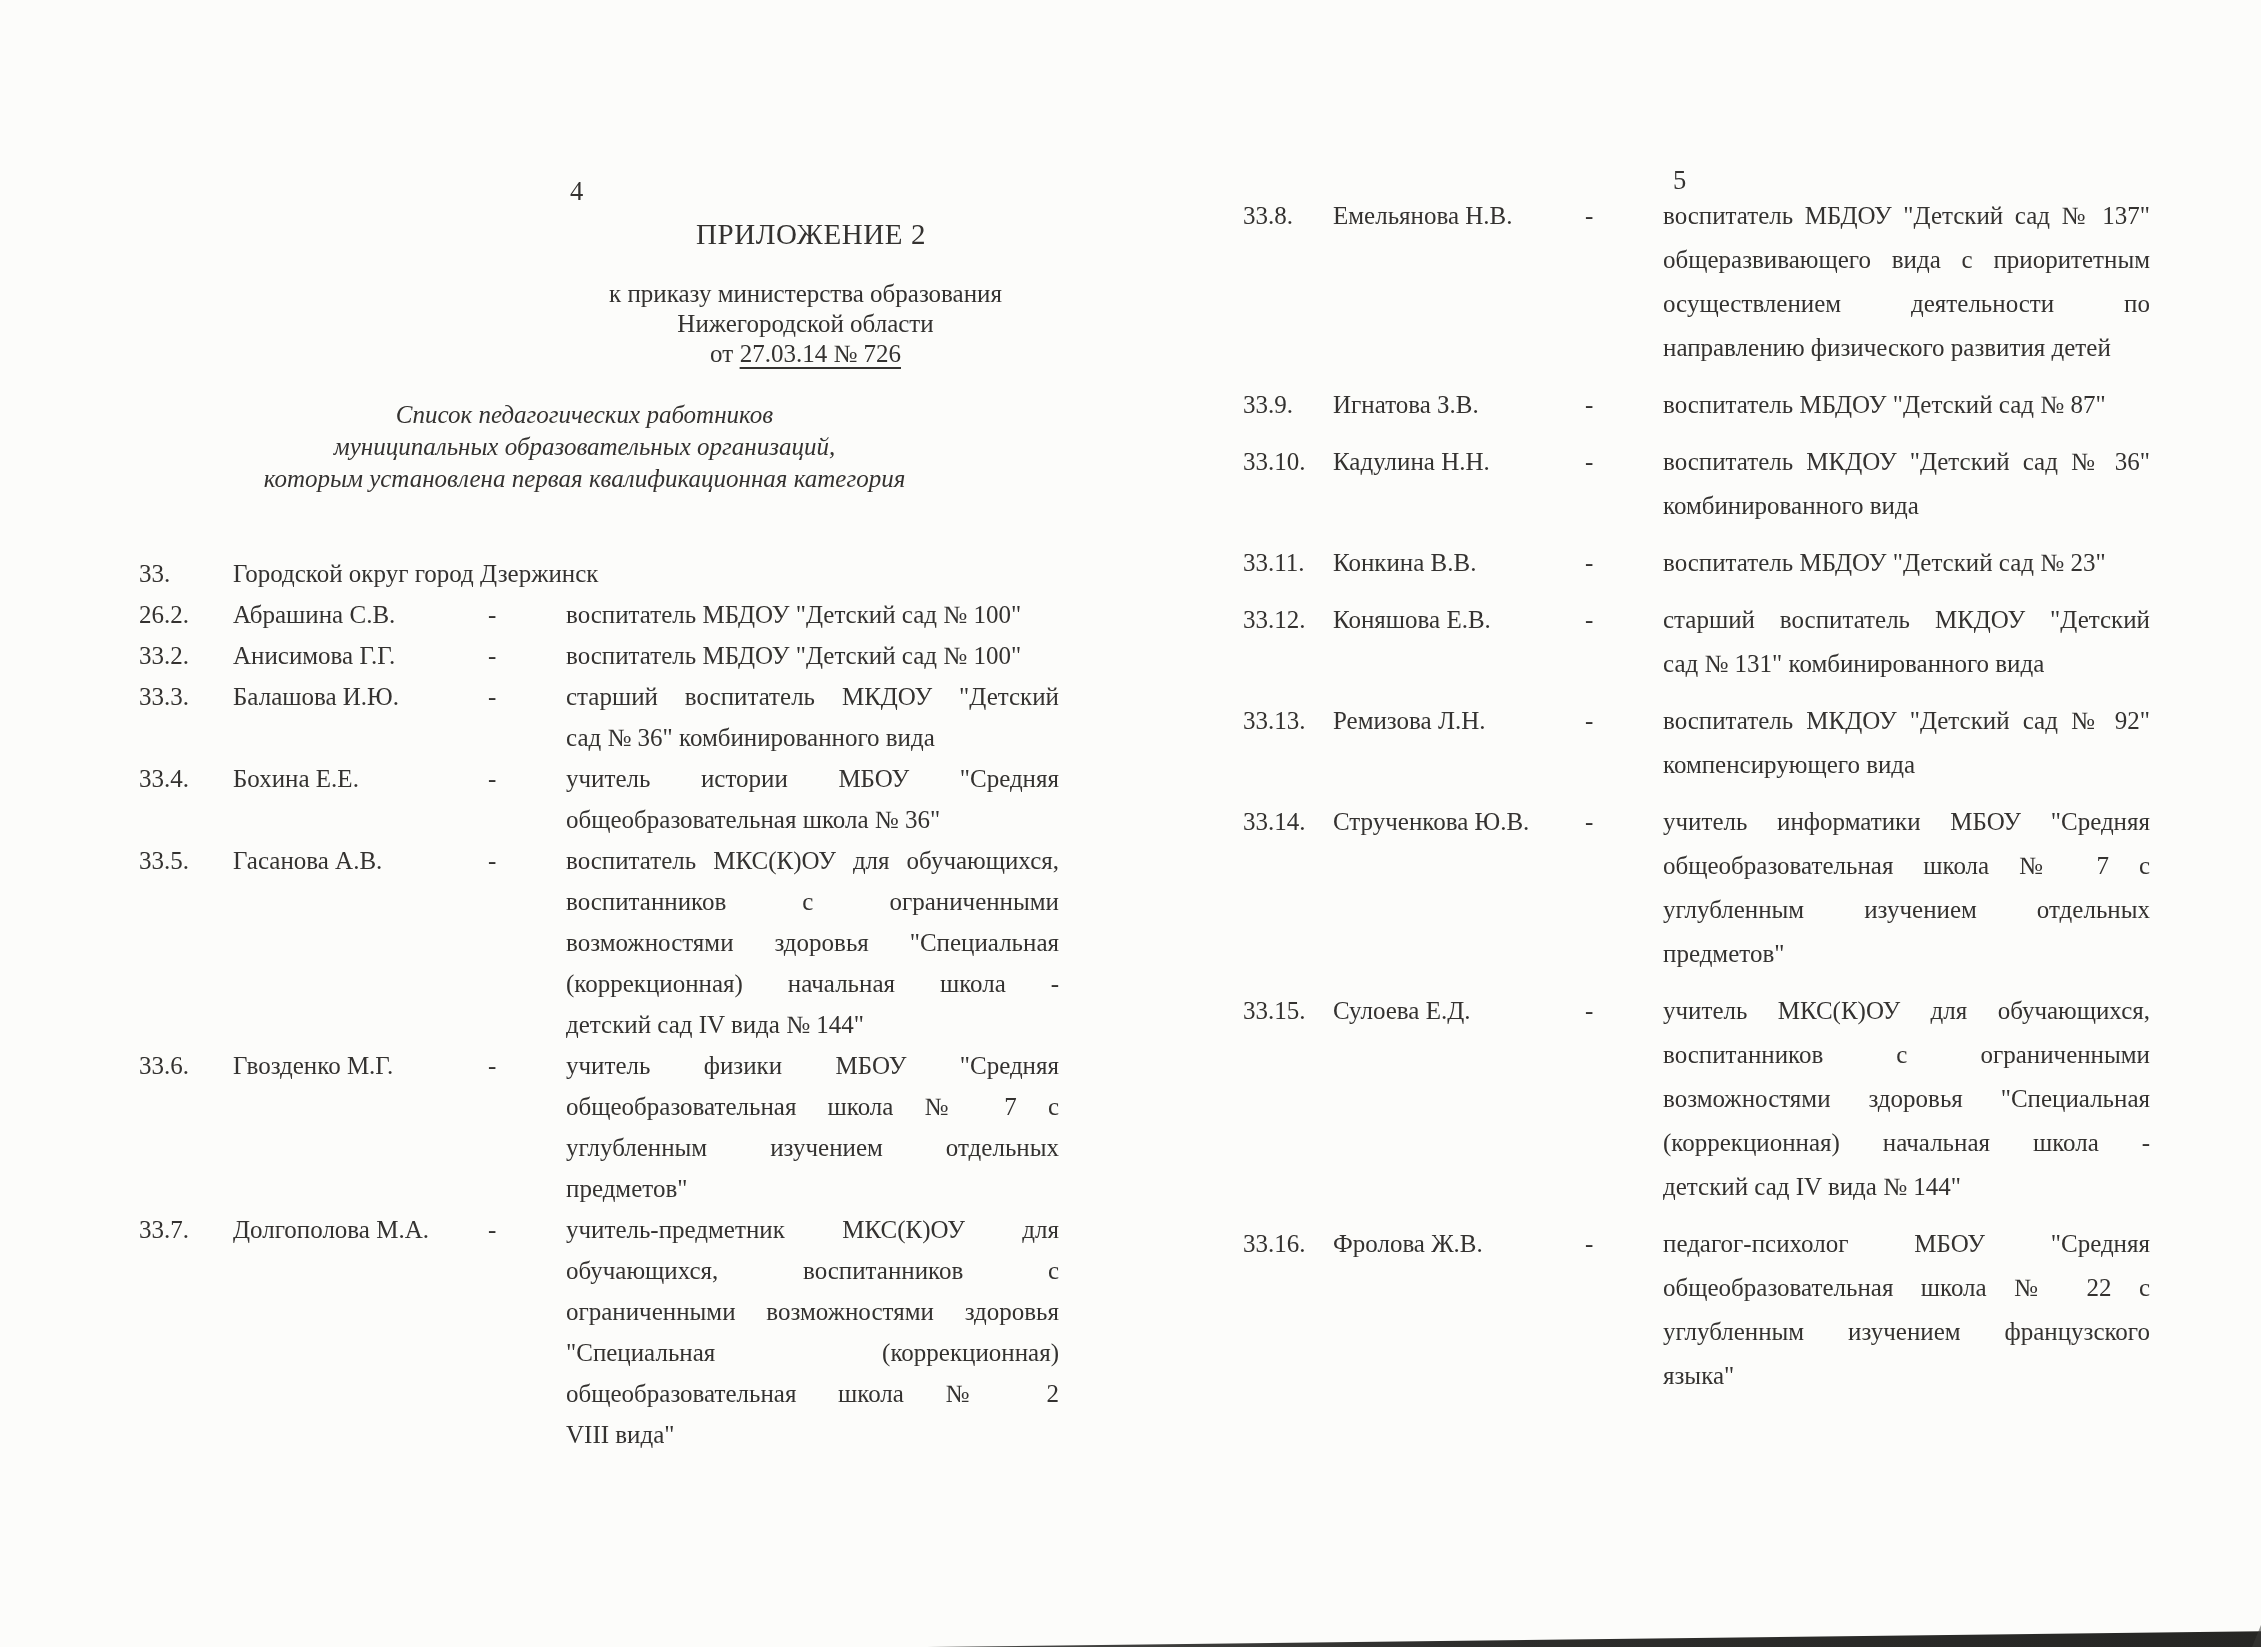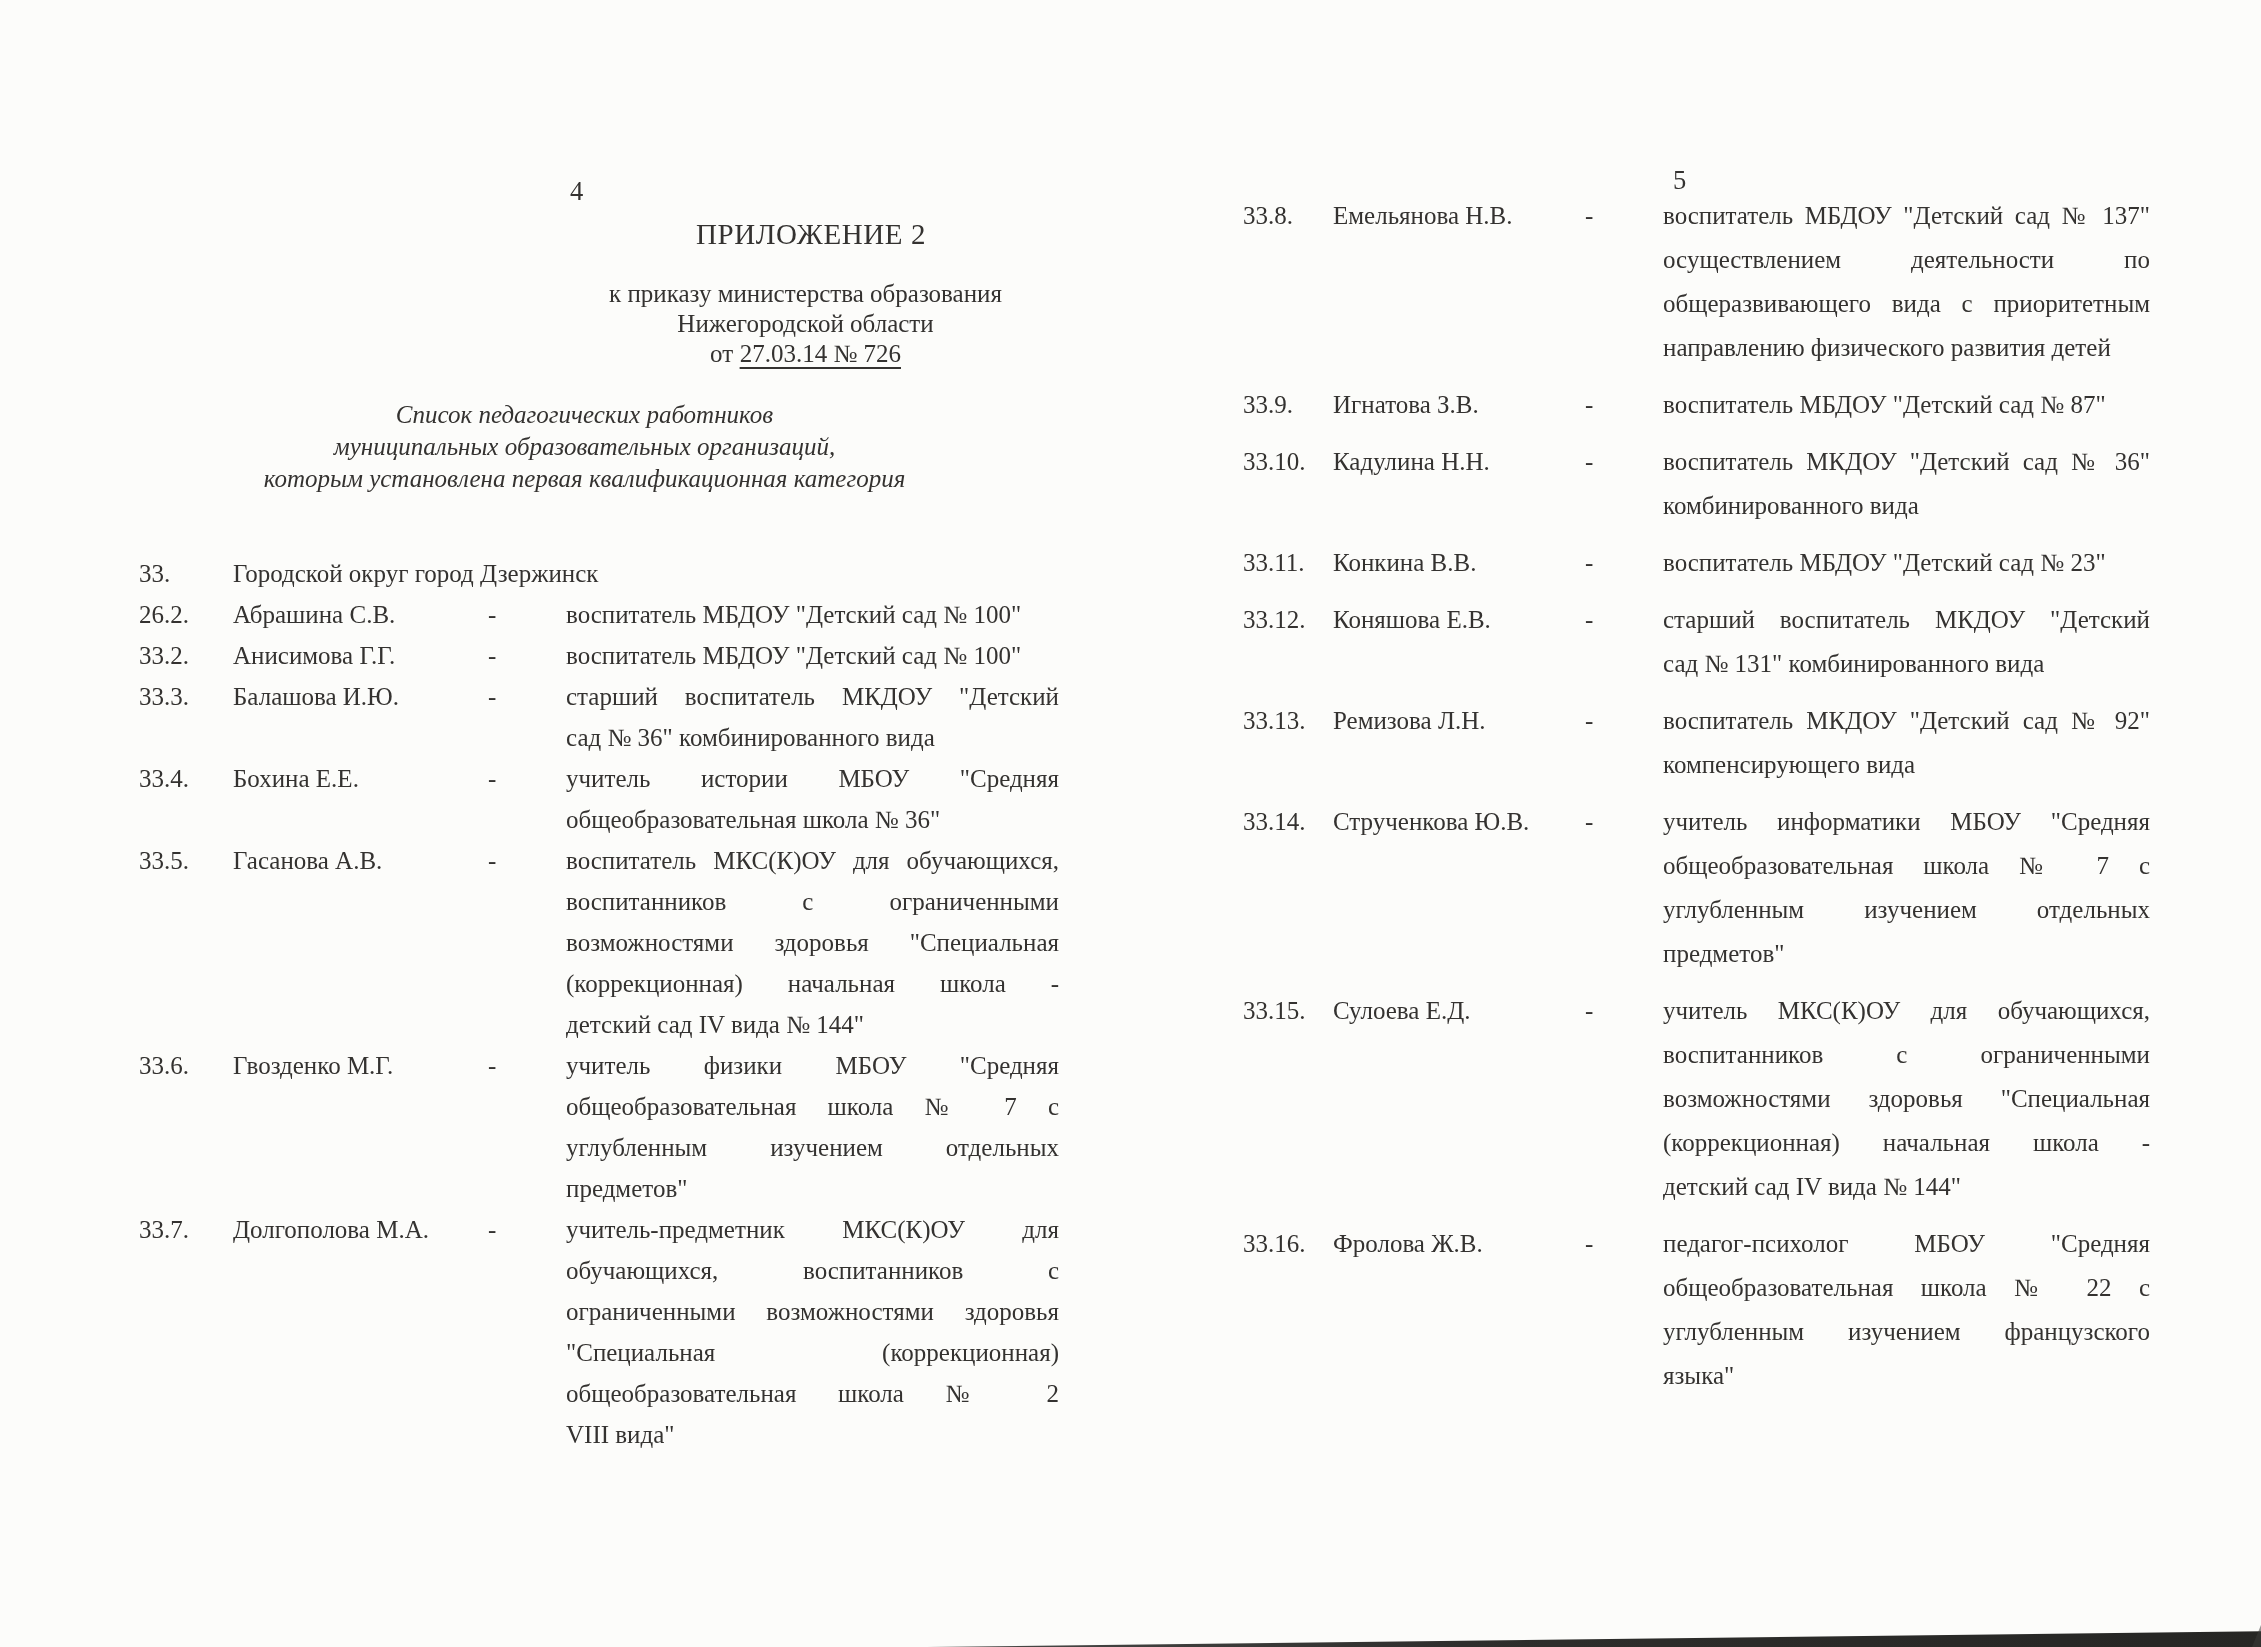--- a/index.html
+++ b/index.html
@@ -162,22 +162,22 @@
     <div class="abs pagenum center" style="left:1647px;top:165px;width:65px;">5</div>
 
     <div class="abs list list-right" style="left:1243px;top:194px;width:907px;">
 
       <div class="row">
         <div class="cell">33.8.</div>
         <div class="cell">Емельянова Н.В.</div>
         <div class="cell">-</div>
         <div class="cell desc">
           <div class="jl">воспитатель МБДОУ "Детский сад № 137"</div>
+          <div class="jl">общеразвивающего вида с приоритетным</div>
           <div class="jl">осуществлением деятельности по</div>
-          <div class="jl">общеразвивающего вида с приоритетным</div>
           <div class="ll">направлению физического развития детей</div>
         </div>
       </div>
 
       <div class="row">
         <div class="cell">33.9.</div>
         <div class="cell">Игнатова З.В.</div>
         <div class="cell">-</div>
         <div class="cell desc">
           <div class="ll">воспитатель МБДОУ "Детский сад № 87"</div>

